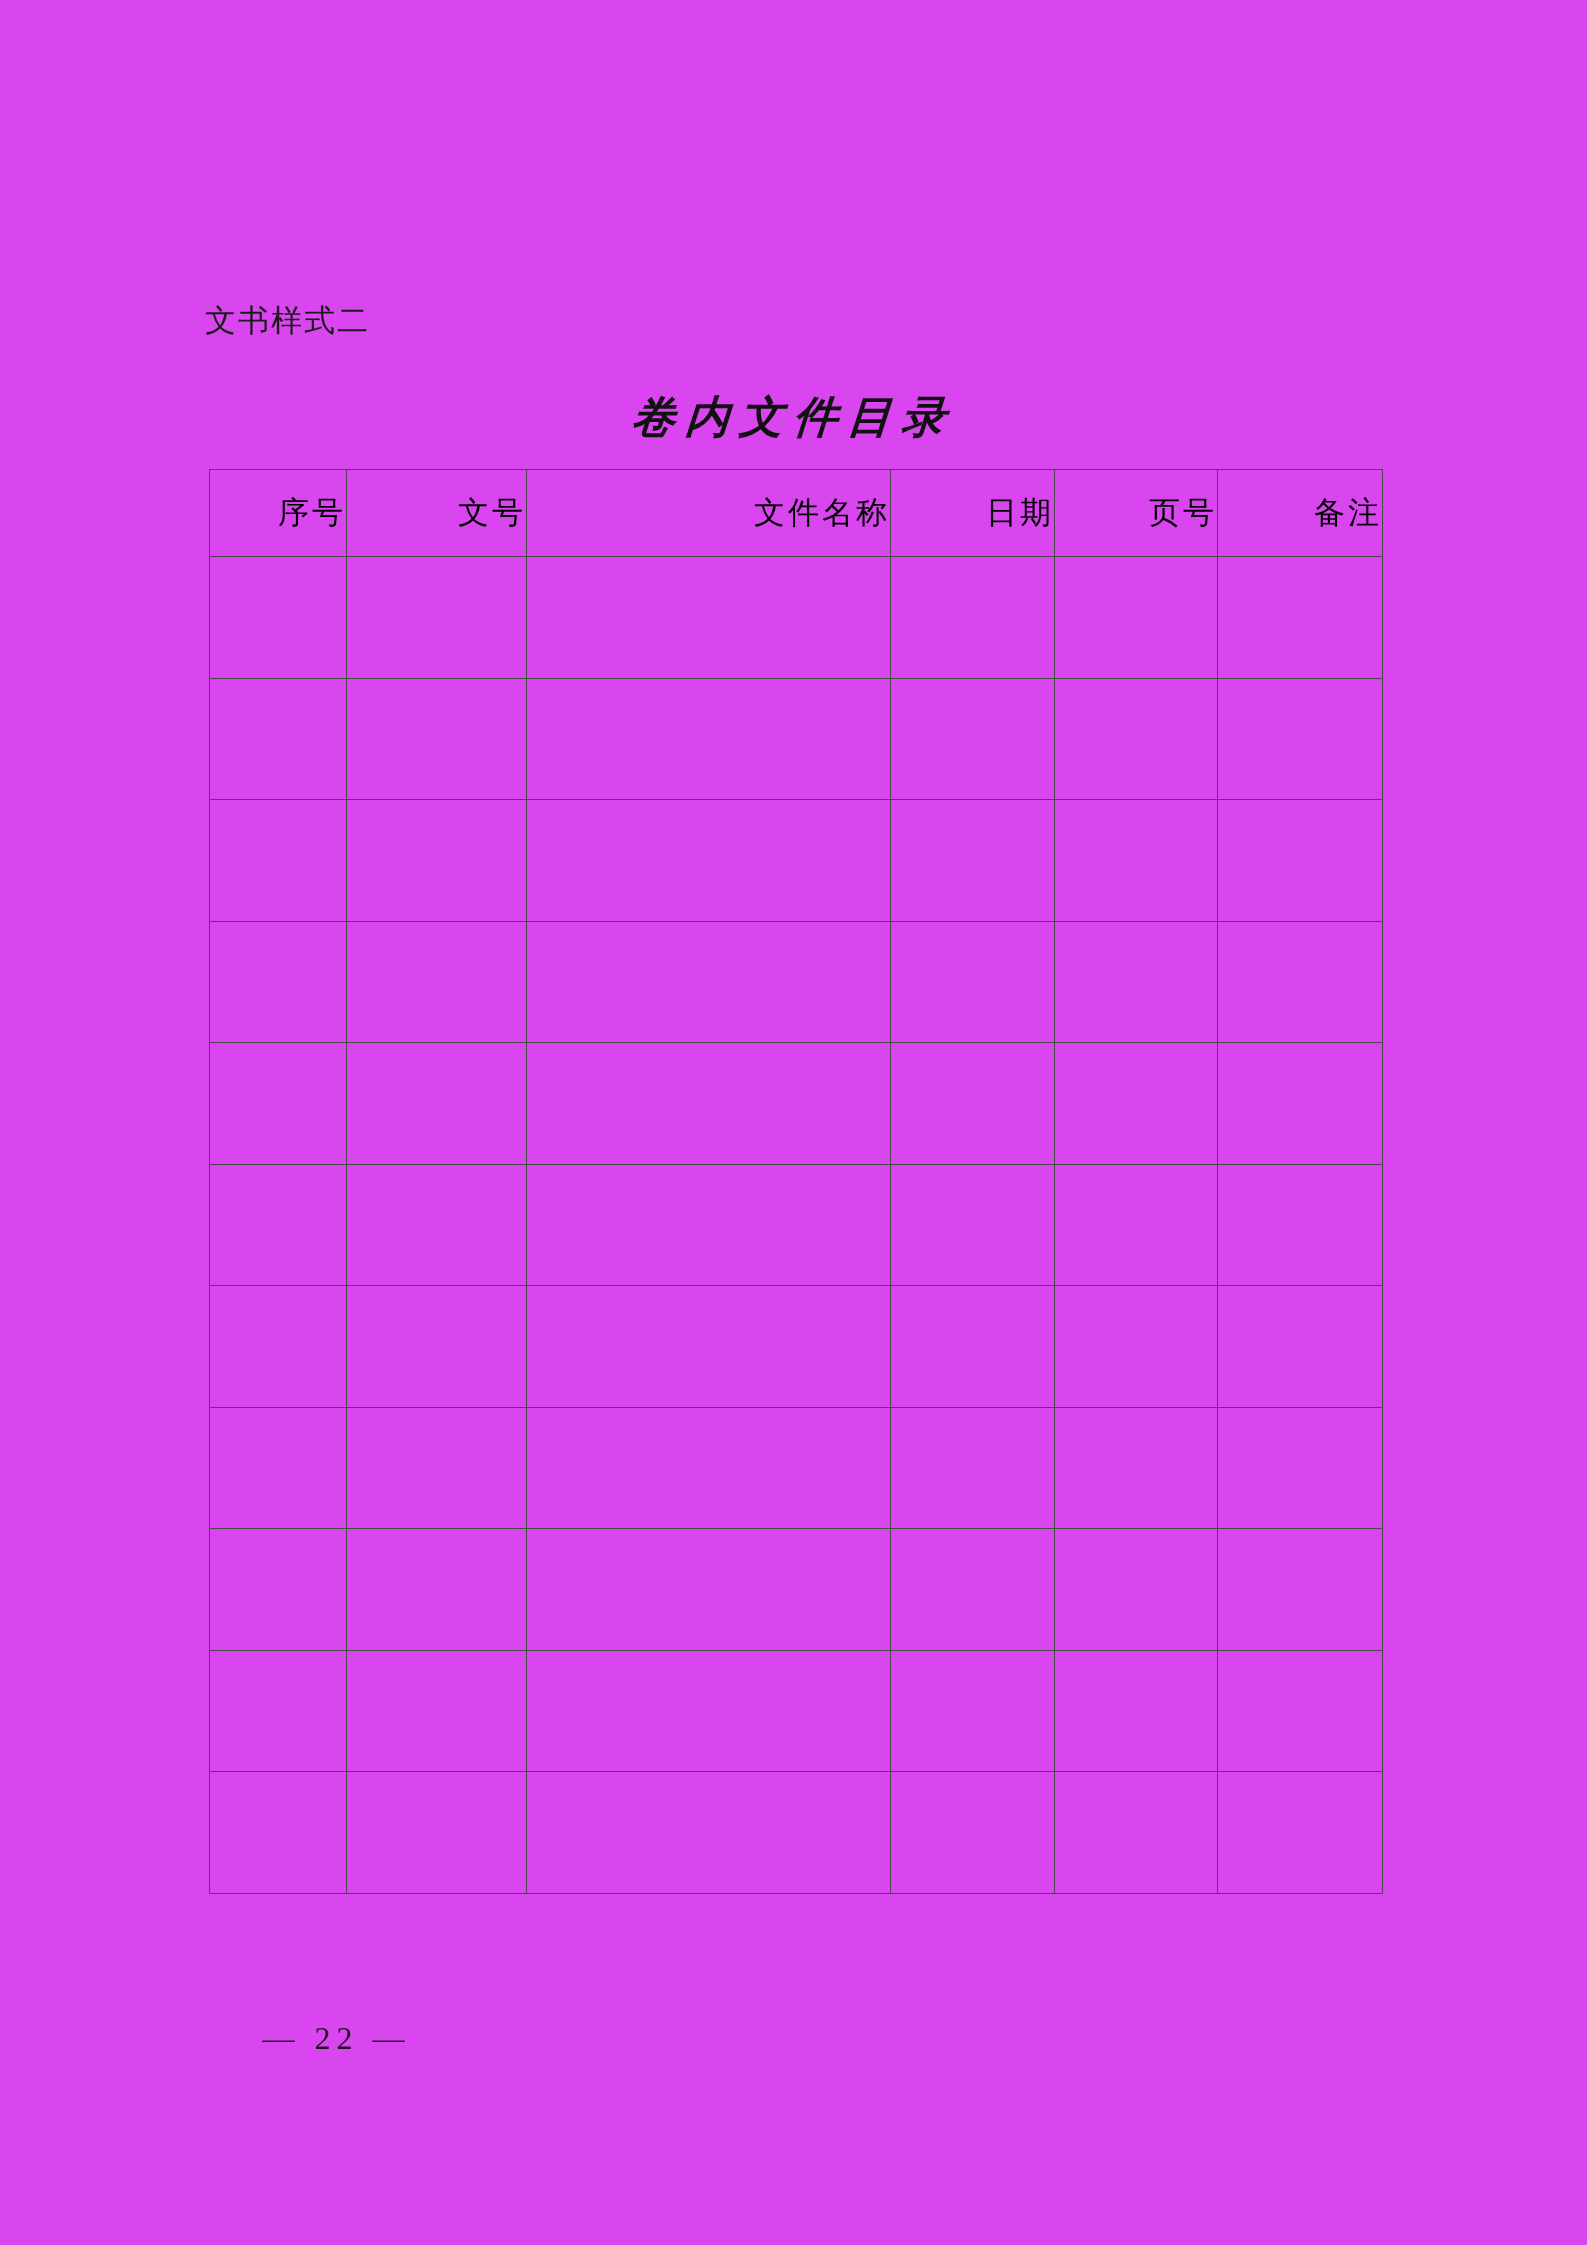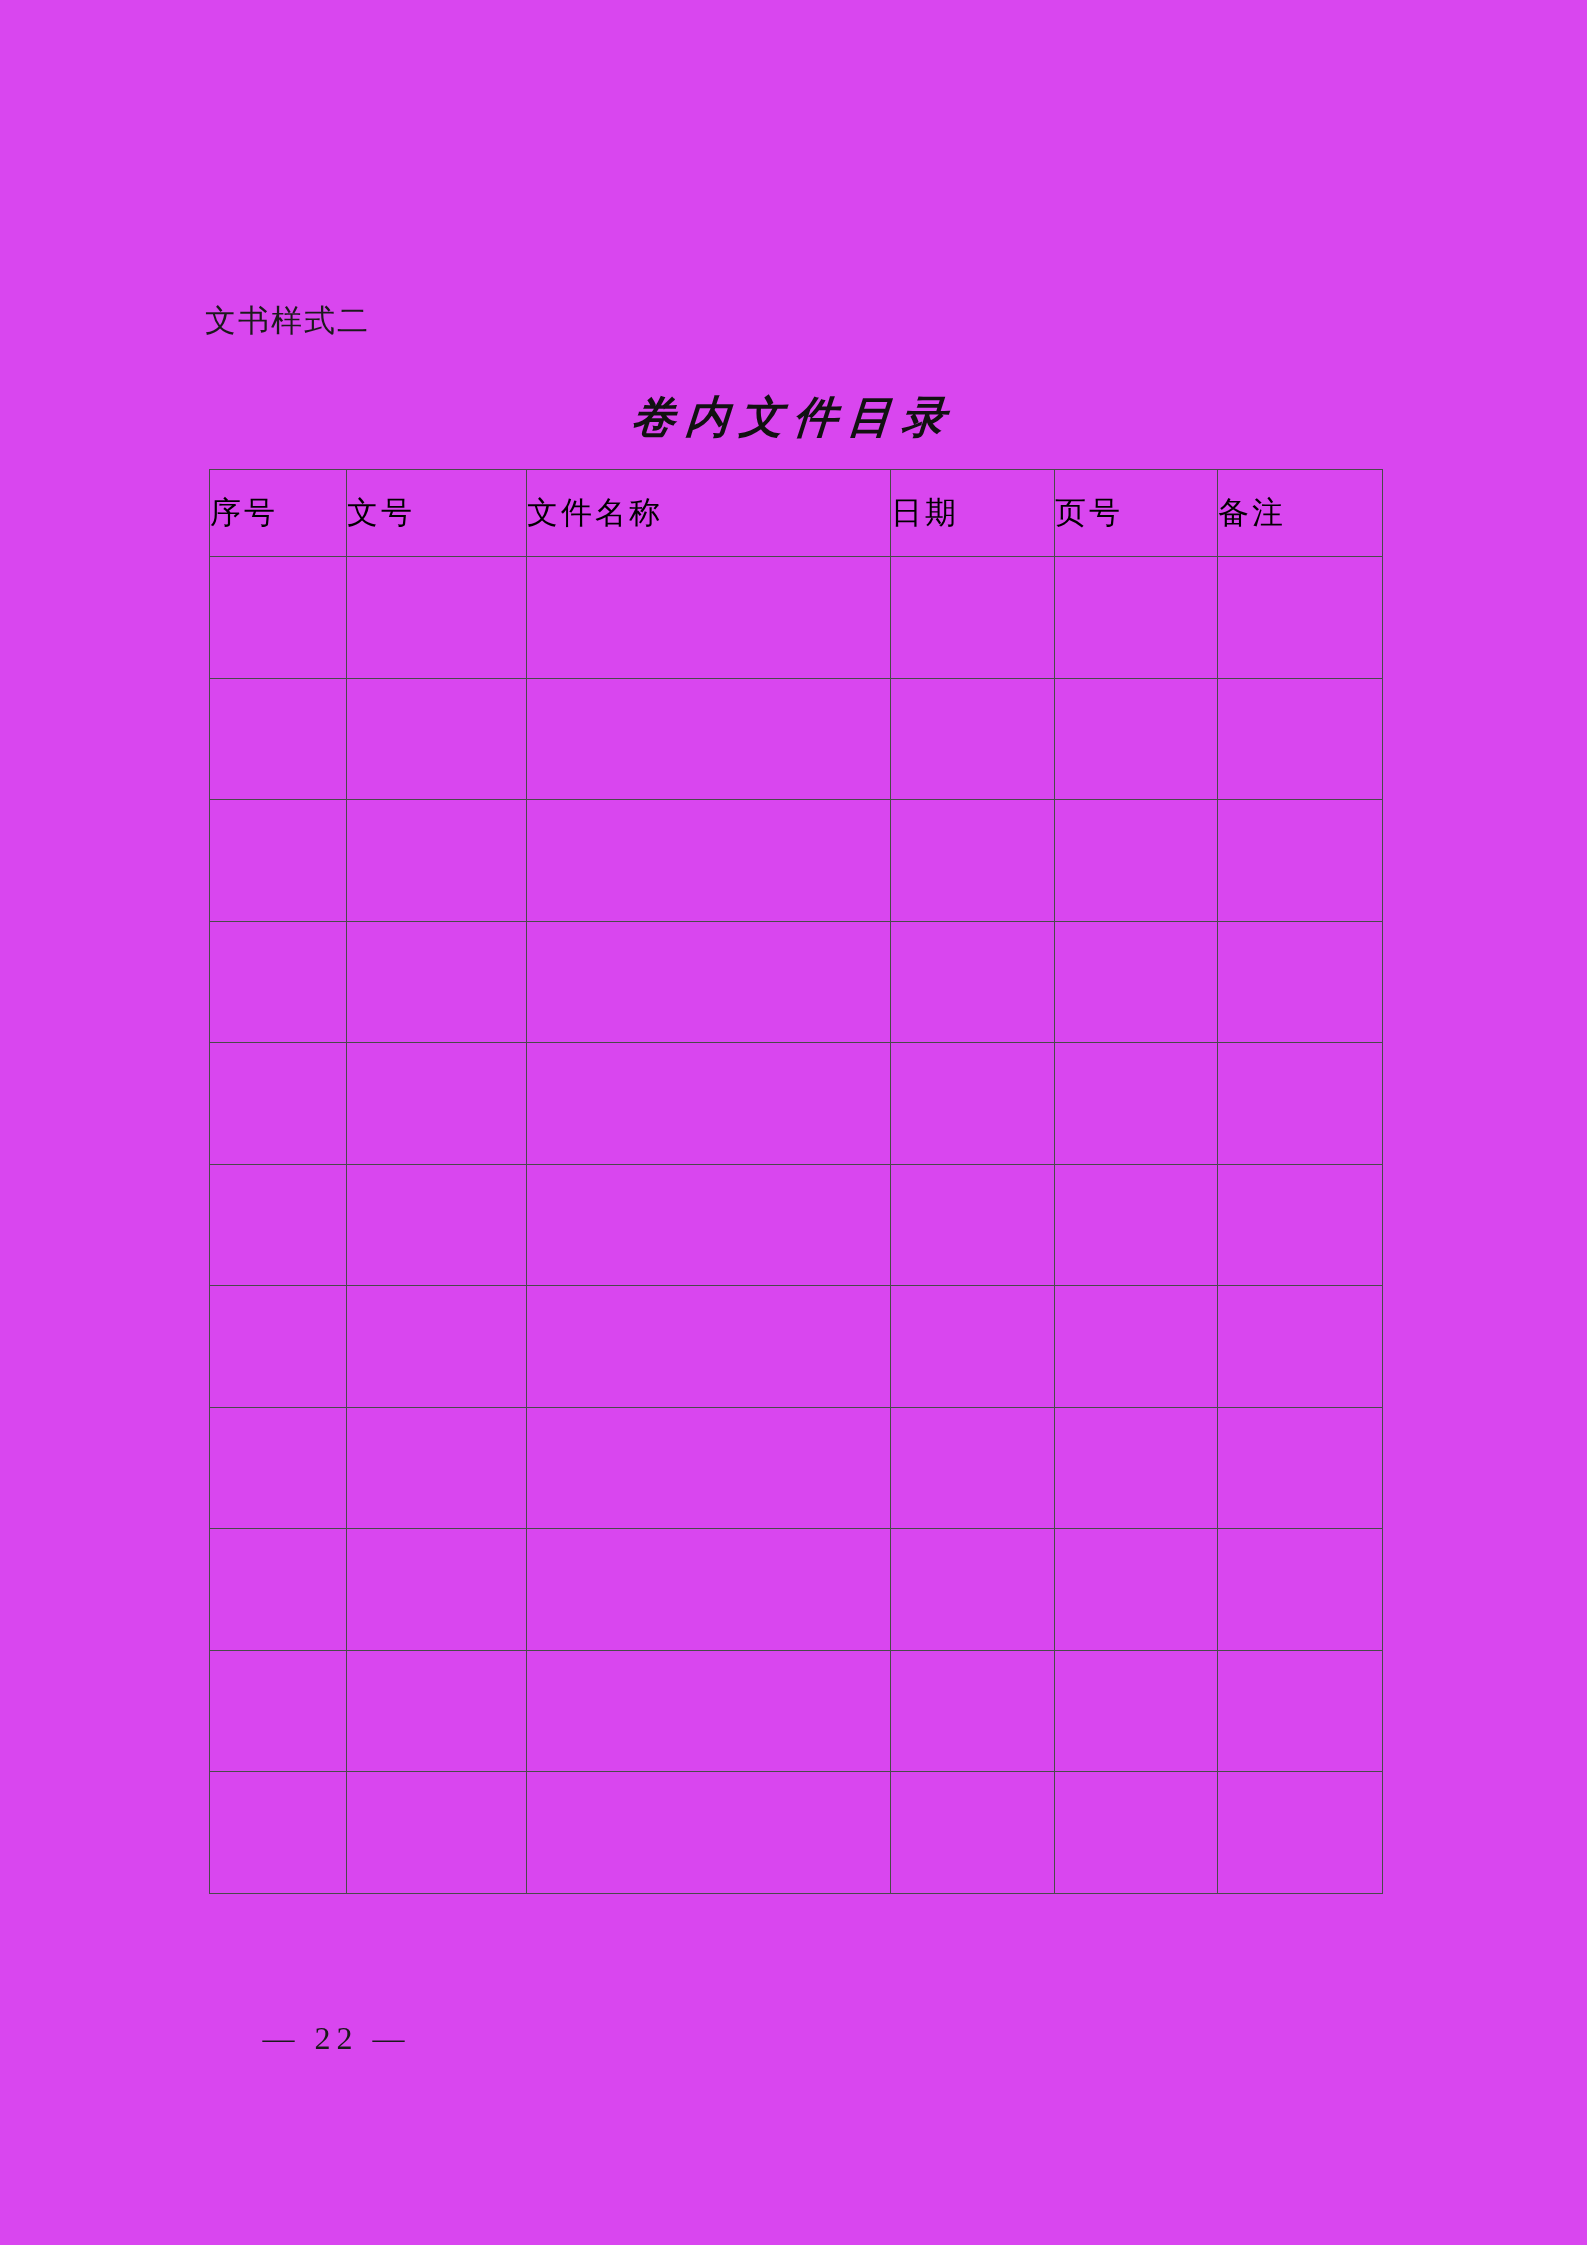--- a/index.html
+++ b/index.html
@@ -69,21 +69,21 @@
     border: 1.5px solid #4a4a4a;
     padding: 0;
     margin: 0;
   }
 
   table.catalog thead th {
     height: 86px;
     font-size: 31px;
     font-weight: normal;
     letter-spacing: 3px;
-    text-align: left;
+    text-align: right;
     vertical-align: middle;
     font-family: Liberation Serif, serif;
   }
 
   table.catalog tbody td {
     height: 120.5px;
   }
 
   .col-seq   { width: 137px; }
   .col-docno { width: 180px; }

